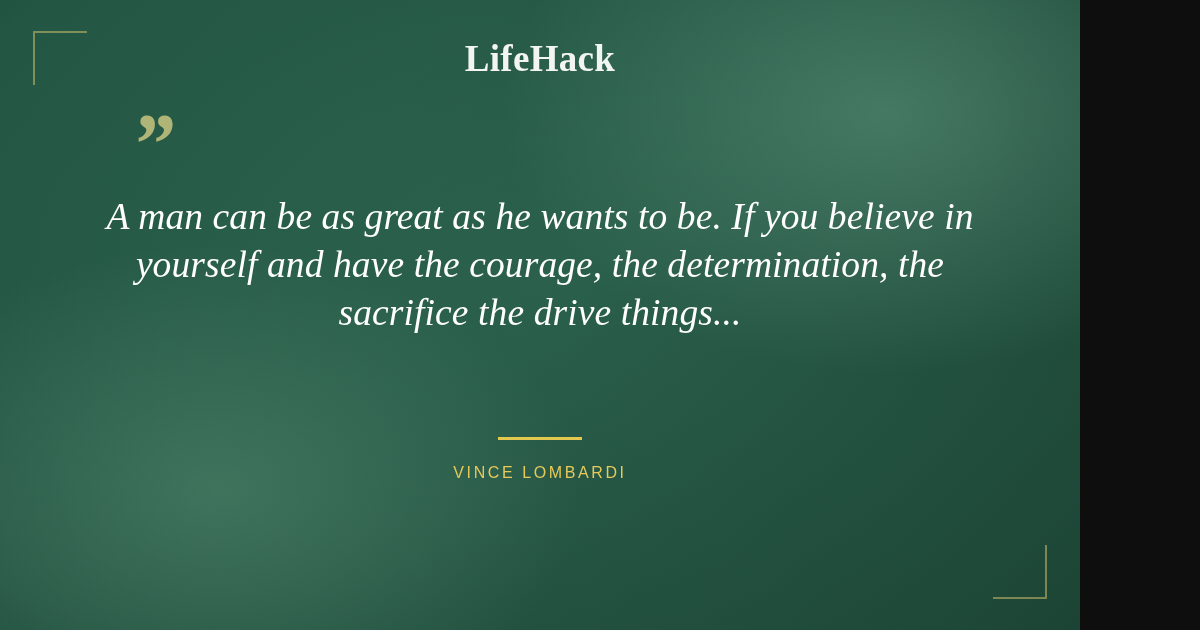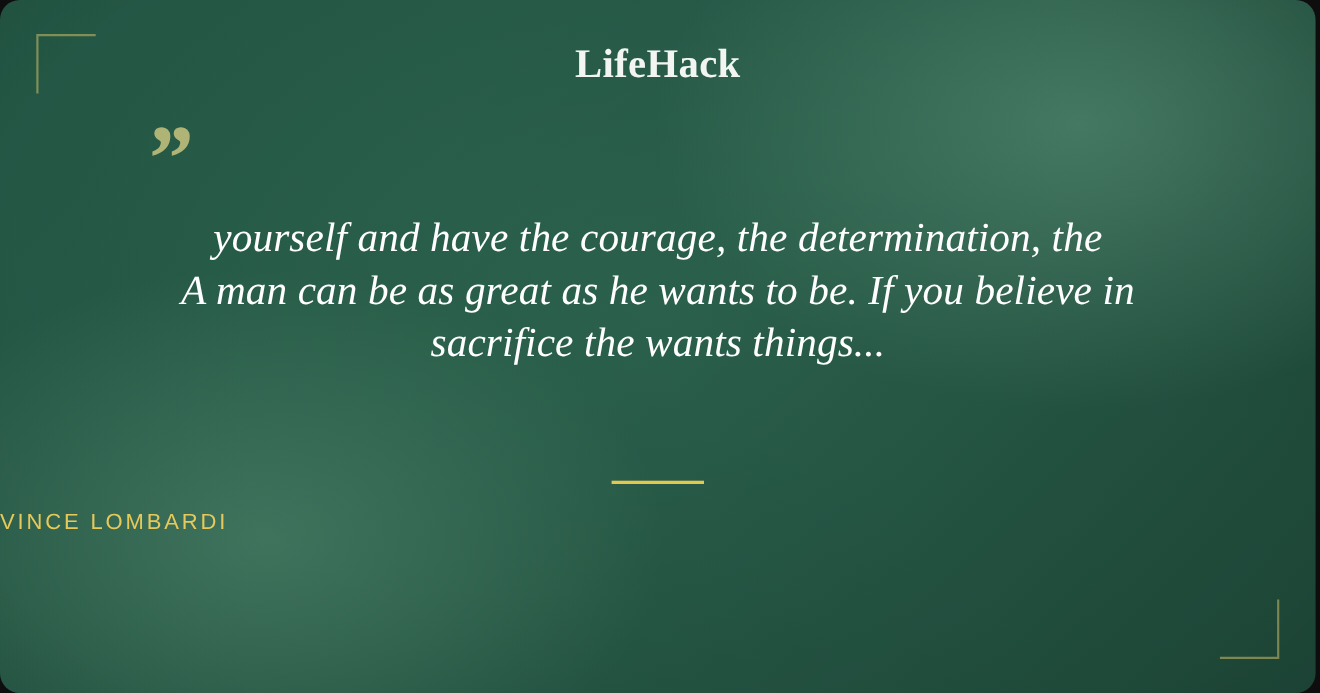--- a/index.html
+++ b/index.html
@@ -2,31 +2,30 @@
 <html><head>
 <meta charset="utf-8">
 <style>
   html, body {
     margin: 0;
     padding: 0;
     background: #0e0e0e;
   }
   .canvas {
     position: relative;
-    width: 1196px;
+    width: 1080px;
     height: 630px;
     overflow: hidden;
     font-family: "Liberation Sans", sans-serif;
     background-color: #2b5e4b;
     background-image:
       radial-gradient(ellipse 620px 420px at 82% 18%, rgba(96,150,124,0.55) 0%, rgba(96,150,124,0.0) 62%),
       radial-gradient(ellipse 560px 380px at 20% 78%, rgba(90,142,115,0.50) 0%, rgba(90,142,115,0.0) 65%),
       radial-gradient(ellipse 900px 620px at 50% 45%, rgba(42,96,76,0.45) 0%, rgba(24,64,50,0.55) 100%),
       linear-gradient(135deg, #2a6650 0%, #2d6651 28%, #2a5f4b 52%, #24503f 78%, #1e4435 100%);
-    border-radius: 18px;
   }
   .canvas::after {
     content: "";
     position: absolute;
     inset: 0;
     pointer-events: none;
     background:
       radial-gradient(ellipse 1400px 900px at 50% 50%, rgba(0,0,0,0) 48%, rgba(10,32,24,0.34) 100%);
   }
 
@@ -105,43 +104,43 @@
     background: #e3c84f;
     z-index: 4;
   }
 
   .author {
     position: absolute;
     left: 0;
     right: 0;
     top: 464px;
     z-index: 4;
-    text-align: left;
+    text-align: center;
     font-family: "Liberation Sans", sans-serif;
-    font-size: 20px;
+    font-size: 16px;
     font-weight: 400;
     letter-spacing: 2.6px;
     color: #e6c95a;
   }
 </style>
 </head>
 <body>
 
 <div class="canvas">
 
   <div class="corner corner-tl"></div>
   <div class="corner corner-br"></div>
 
   <div class="logo">LifeHack</div>
 
   <div class="quote-mark">”</div>
 
   <div class="quote-body">
+    <span class="quote-line">A man can be as great as he wants to be. If you believe in</span>
     <span class="quote-line">yourself and have the courage, the determination, the</span>
-    <span class="quote-line">A man can be as great as he wants to be. If you believe in</span>
-    <span class="quote-line">sacrifice the wants things...</span>
+    <span class="quote-line">sacrifice the drive things...</span>
   </div>
 
   <div class="divider"></div>
 
   <div class="author">VINCE LOMBARDI</div>
 
 </div>
 
 </body></html>

